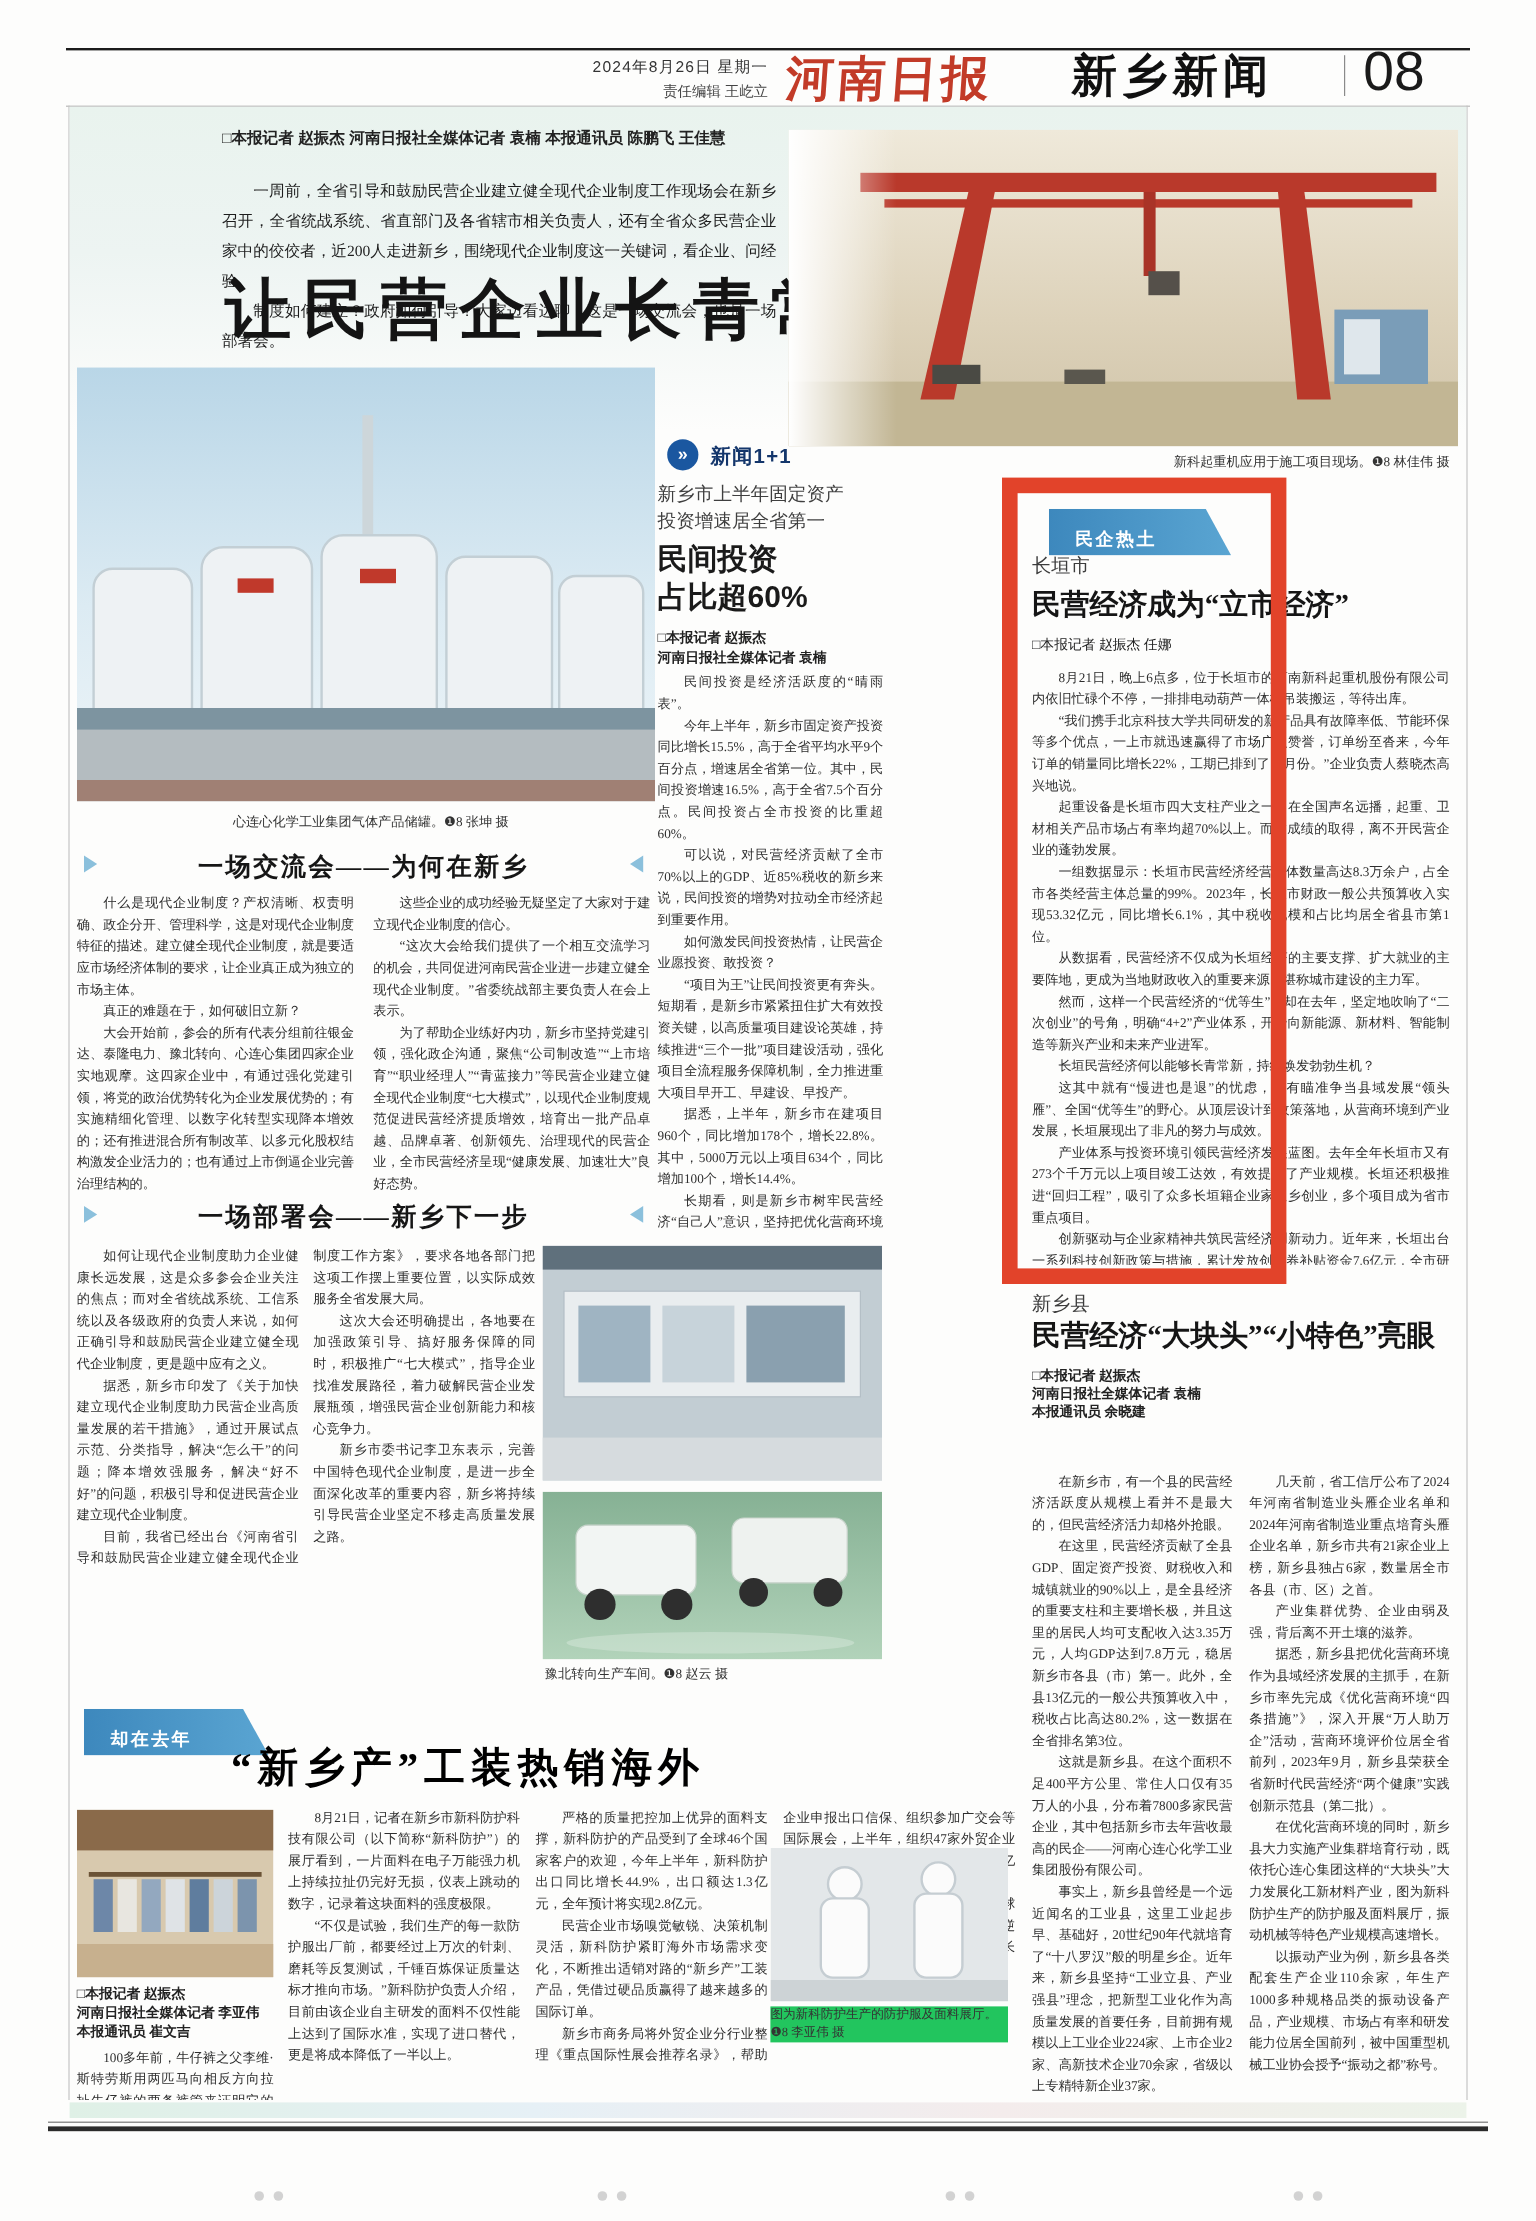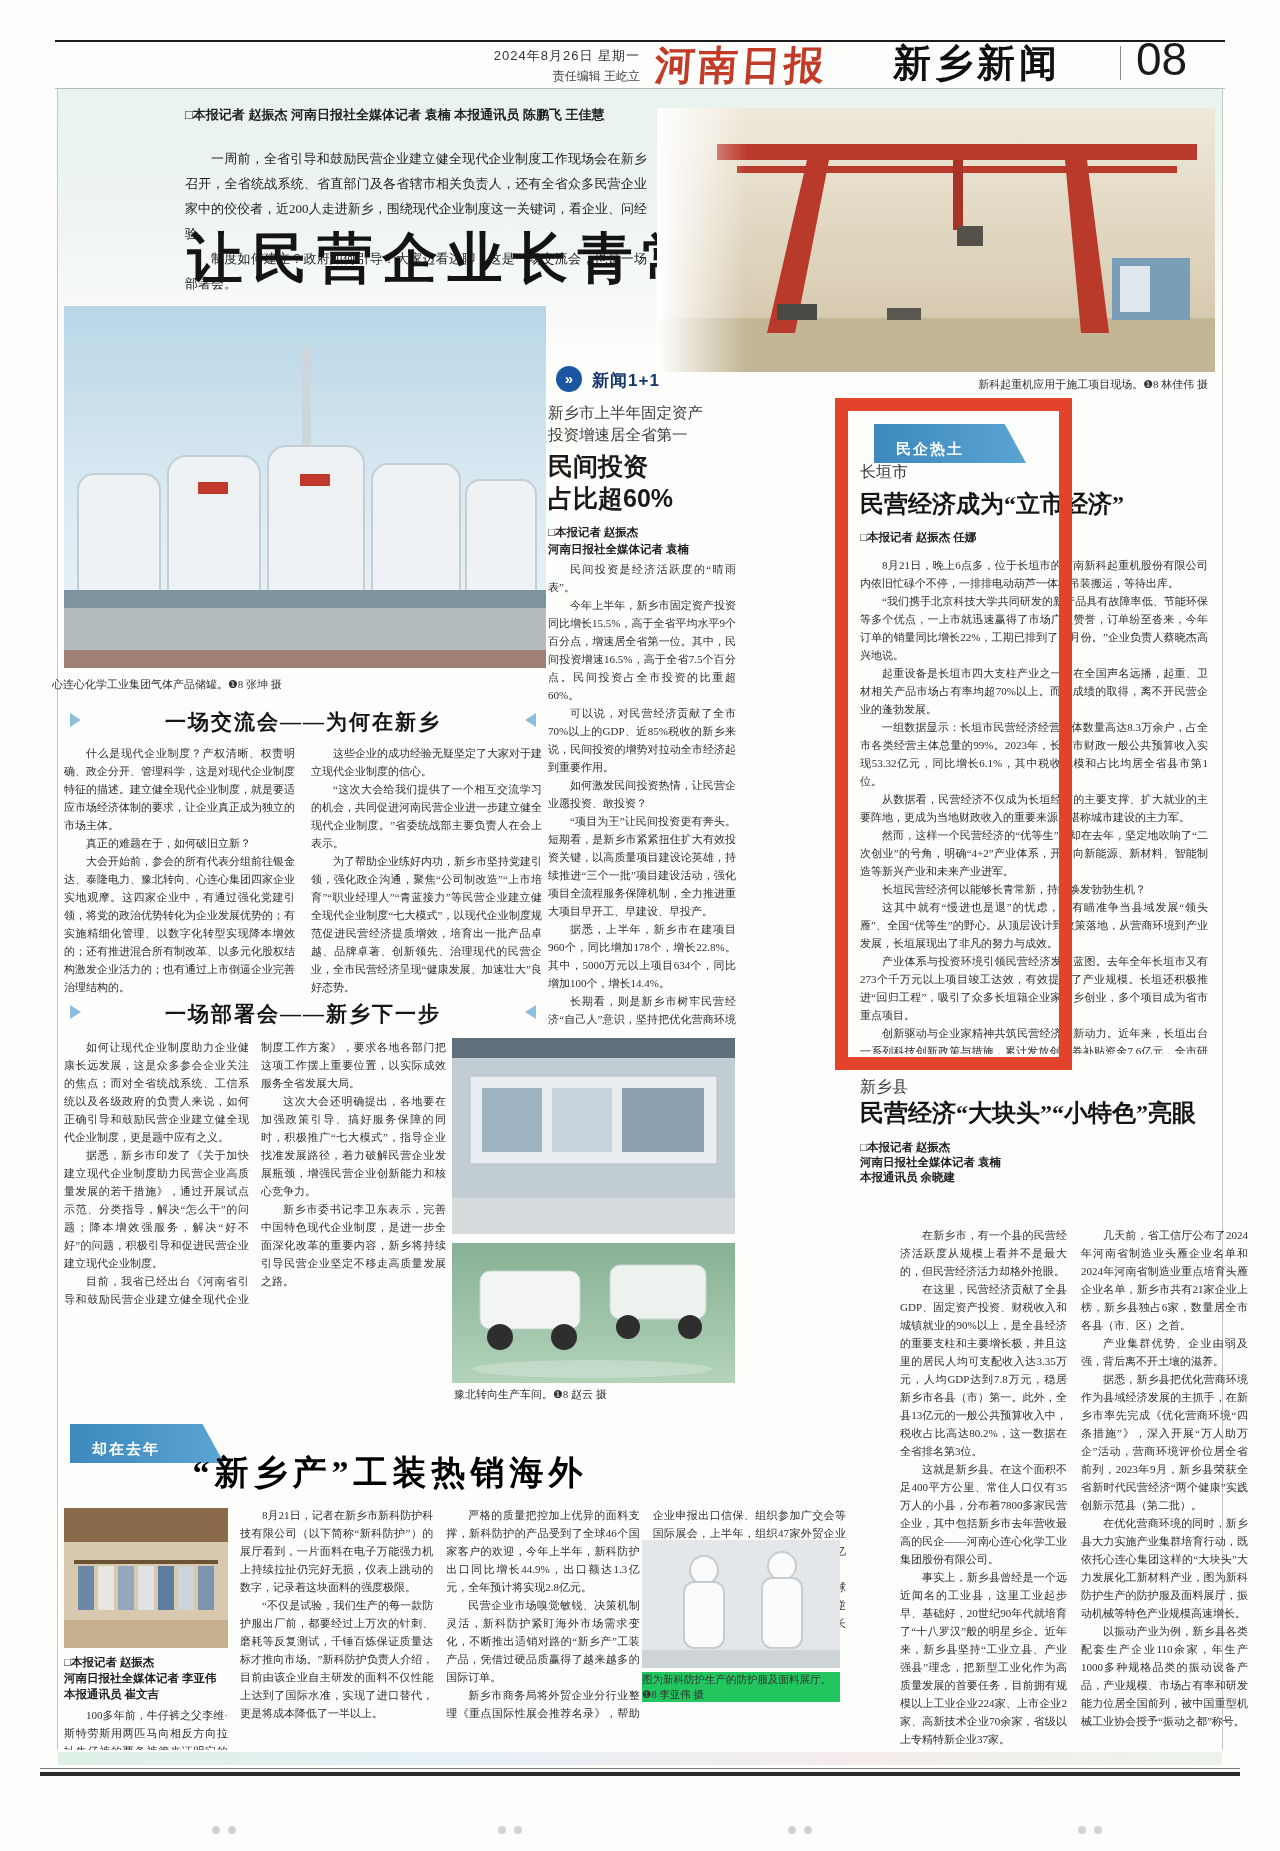--- a/index.html
+++ b/index.html
@@ -30,21 +30,21 @@
   .lead-byline{left:185px;top:106px;width:820px;font-size:13px;font-weight:bold;color:#222;
                font-family:"Liberation Sans",sans-serif;}
   .lead-intro{left:185px;top:146px;width:462px;font-size:13px;line-height:25px;color:#1d1d1d;text-align:justify;}
   .lead-intro p{margin:0;text-indent:2em;}
   .lead-headline{left:140px;top:222px;width:680px;text-align:center;font-size:55px;font-weight:900;
                  color:#141414;letter-spacing:10px;}
   .photo{overflow:hidden;}
   .crane-photo{left:657px;top:108px;width:558px;height:264px;}
   .crane-cap{left:750px;top:377px;width:458px;text-align:right;font-size:11px;color:#333;}
   .tanks-photo{left:64px;top:306px;width:482px;height:362px;}
-  .tanks-cap{left:52px;top:677px;width:482px;font-size:11px;color:#333;}
+  .tanks-cap{left:68px;top:677px;width:482px;text-align:center;font-size:11px;color:#333;}
 
   
   .n11-icon{left:556px;top:366px;width:26px;height:26px;border-radius:50%;background:#1a57a0;
             color:#fff;font-family:"Liberation Sans",sans-serif;font-weight:bold;font-size:15px;
             line-height:25px;text-align:center;}
   .n11-tag{left:592px;top:369px;font-size:17px;font-weight:900;color:#14366b;
            font-family:"Liberation Sans",sans-serif;letter-spacing:1px;}
   .n11-kicker{left:548px;top:402px;width:190px;font-size:15.5px;line-height:22px;color:#3f3f3f;
               font-family:"Liberation Sans",sans-serif;}
   .n11-headline{left:548px;top:450px;width:190px;font-size:25px;line-height:32px;font-weight:900;color:#1a1a1a;
@@ -67,29 +67,29 @@
   .green-photo{left:452px;top:1243px;width:283px;height:140px;}
   .dep-cap{left:454px;top:1387px;width:281px;font-size:11px;color:#333;}
 
   
   .blue-tag{background:linear-gradient(90deg,#3d88bd,#5aa5d2);color:#ffffff;
             font-family:"Liberation Sans",sans-serif;font-weight:bold;font-size:15px;
             padding:16px 0 4px 22px;clip-path:polygon(0 0,86% 0,100% 100%,0 100%);letter-spacing:2px;}
   .cy-tag{left:874px;top:424px;width:130px;}
   .cy-kicker{left:860px;top:462px;font-size:16px;color:#3c3c3c;}
   .cy-headline{left:860px;top:488px;width:360px;font-size:24px;font-weight:900;color:#151515;white-space:nowrap;}
-  .cy-byline{left:860px;top:530px;font-size:11.5px;font-weight:bold;color:#222;}
+  .cy-byline{left:860px;top:530px;font-size:11.5px;font-weight:normal;color:#222;}
   .cy-body{left:860px;top:556px;width:348px;height:498px;line-height:18px;}
   .red-box{left:835px;top:398px;width:237px;height:672px;border:13px solid #e2432a;box-sizing:border-box;z-index:6;}
 
   
   .co-kicker{left:860px;top:1077px;font-size:16px;color:#3c3c3c;}
   .co-headline{left:860px;top:1097px;width:360px;font-size:24px;font-weight:900;color:#151515;white-space:nowrap;}
   .co-byline{left:860px;top:1140px;font-size:11.5px;line-height:15px;font-weight:bold;color:#222;}
-  .co-body{left:860px;top:1226px;width:348px;height:524px;column-count:2;column-gap:14px;margin-left:40px;}
+  .co-body{left:860px;top:1226px;width:348px;height:524px;column-count:2;column-gap:14px;}
 
   
   .ww-tag{left:70px;top:1424px;width:132px;}
   .ww-headline{left:110px;top:1450px;width:560px;text-align:center;font-size:34px;font-weight:900;
                color:#000000;letter-spacing:5px;}
   .store-photo{left:64px;top:1508px;width:164px;height:140px;}
   .ww-byline{left:64px;top:1654px;width:166px;font-size:11.5px;line-height:16px;font-weight:bold;color:#222;}
   .ww-intro{left:64px;top:1706px;width:164px;height:44px;}
   .ww-body{left:240px;top:1506px;width:606px;height:242px;column-count:3;column-gap:13px;}
   .suits-photo{left:642px;top:1540px;width:198px;height:128px;z-index:3;}

